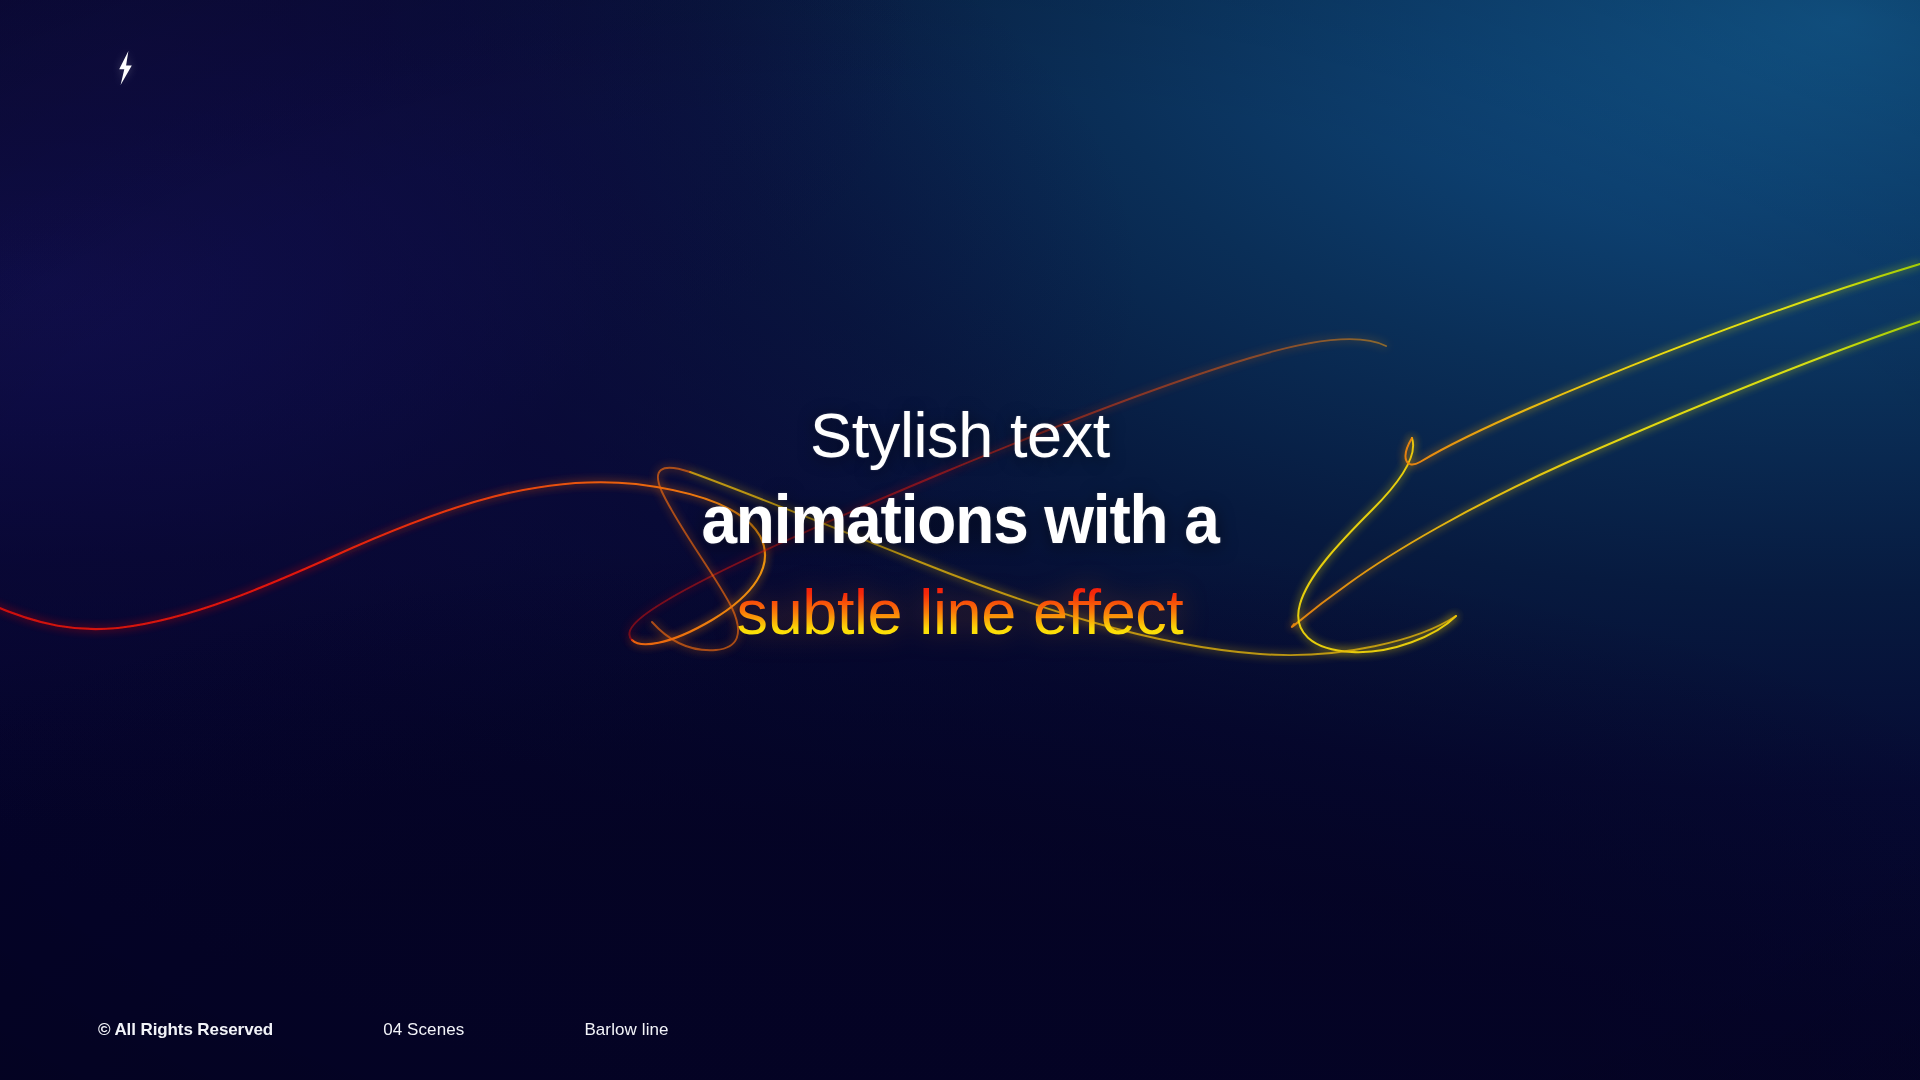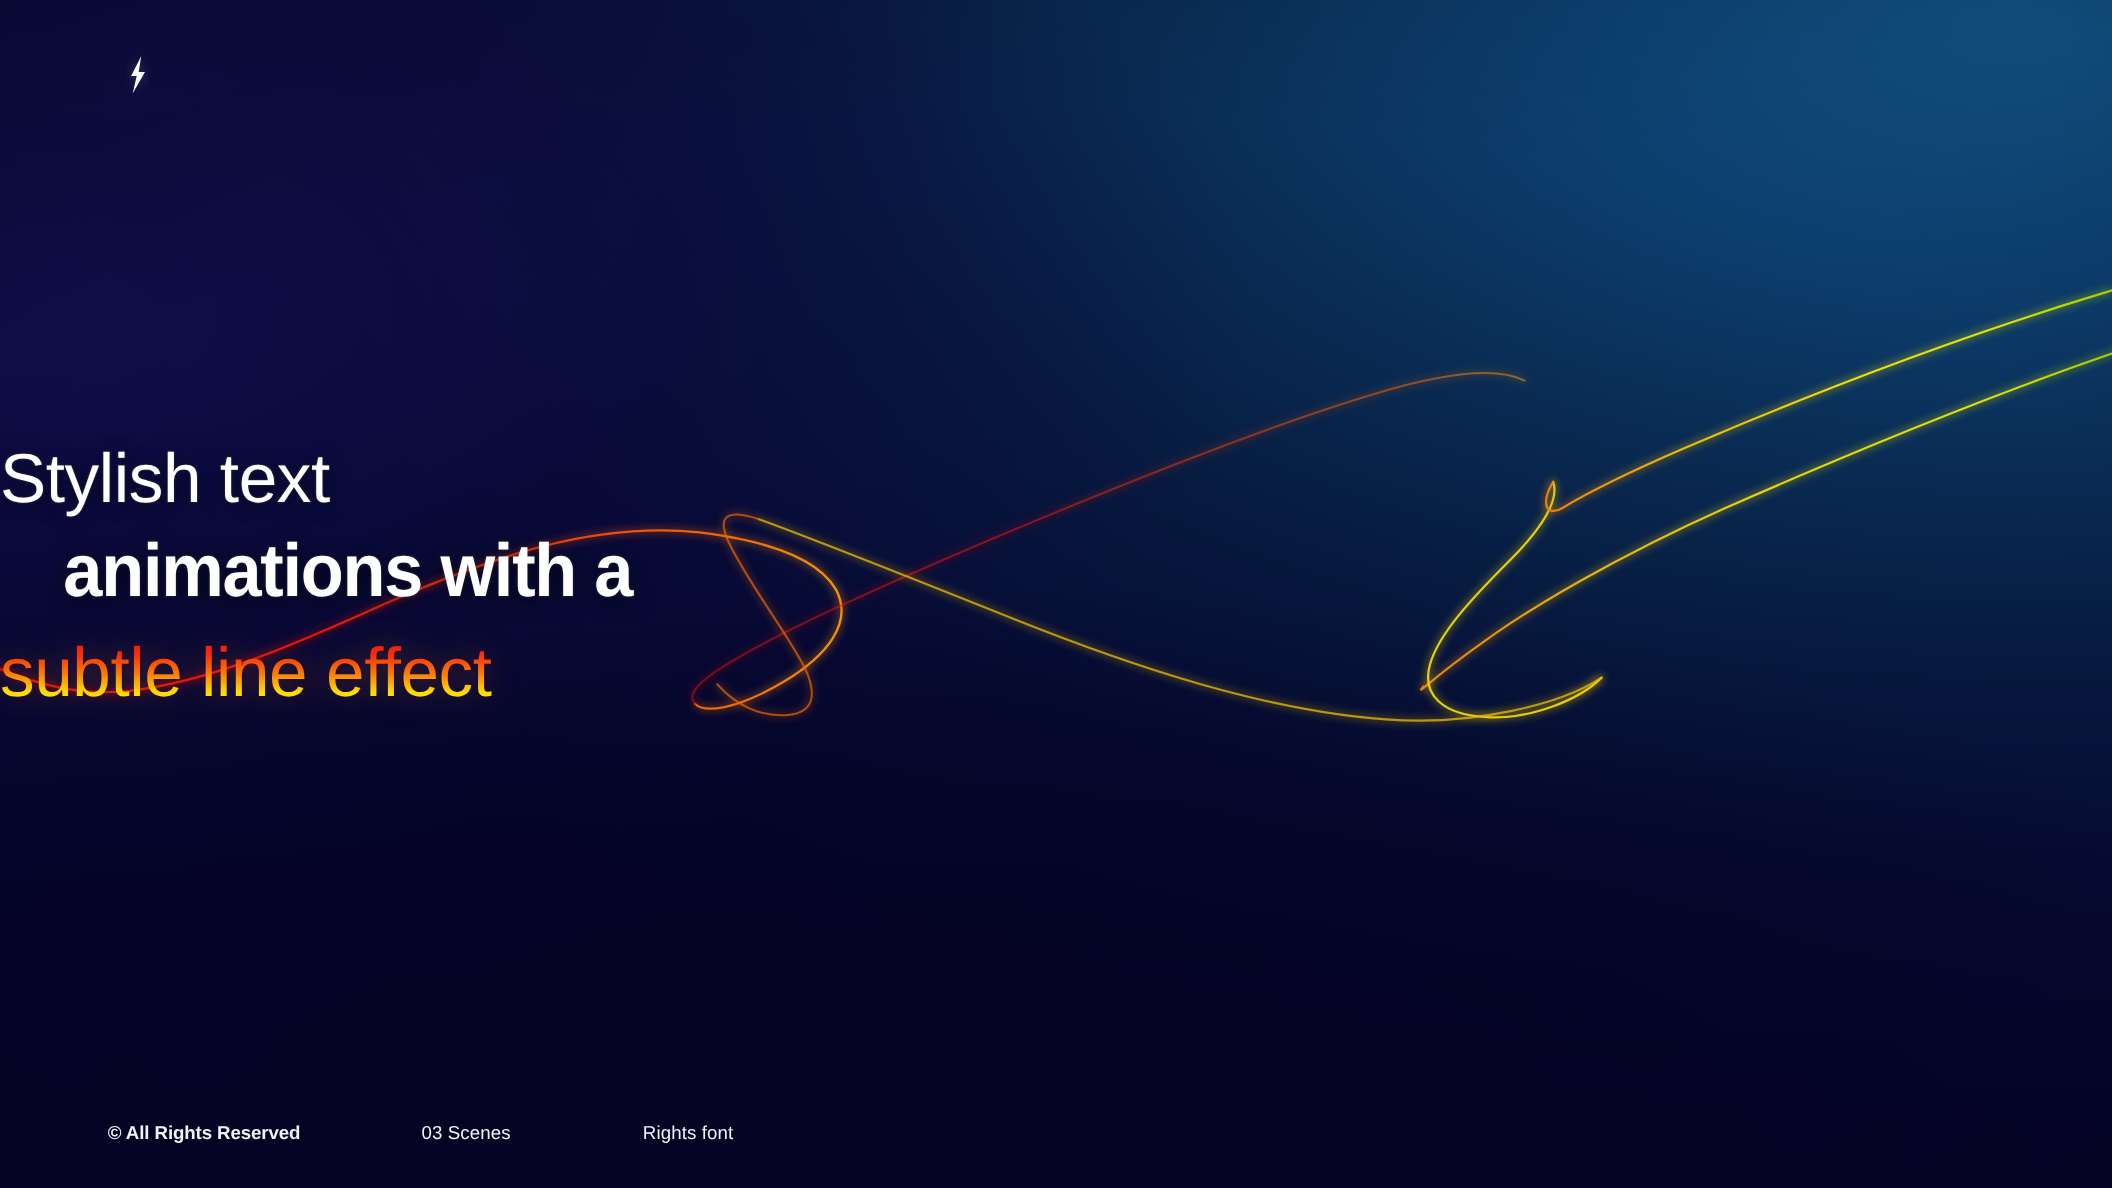--- a/index.html
+++ b/index.html
@@ -67,20 +67,21 @@
     justify-content:center;
   }
   .logo svg { display:block; filter:drop-shadow(0 0 5px rgba(255,255,255,0.22)); }
 
   
   .headline {
     position:absolute;
     left:0;
     top:402px;
     width:1920px;
+    text-align:center;
     user-select:none;
   }
   .hl-line { display:block; white-space:nowrap; }
 
   .hl-1 {
     font-family:"Liberation Sans", sans-serif;
     font-size:63px;
     font-weight:400;
     letter-spacing:-0.4px;
     color:#ffffff;
@@ -202,18 +203,18 @@
 
   <div class="headline">
     <span class="hl-line hl-1">Stylish text</span>
     <span class="hl-line hl-2">animations with a</span>
     <span class="hl-line hl-3">subtle line effect</span>
   </div>
 
   <div class="footer">
     <span class="footer-item copy">© All Rights Reserved</span>
     <span class="footer-spacer-1"></span>
-    <span class="footer-item">03 Scenes</span>
+    <span class="footer-item">04 Scenes</span>
     <span class="footer-spacer-2"></span>
-    <span class="footer-item">Rights font</span>
+    <span class="footer-item">Barlow line</span>
   </div>
 
 </div>
 
 </body></html>

